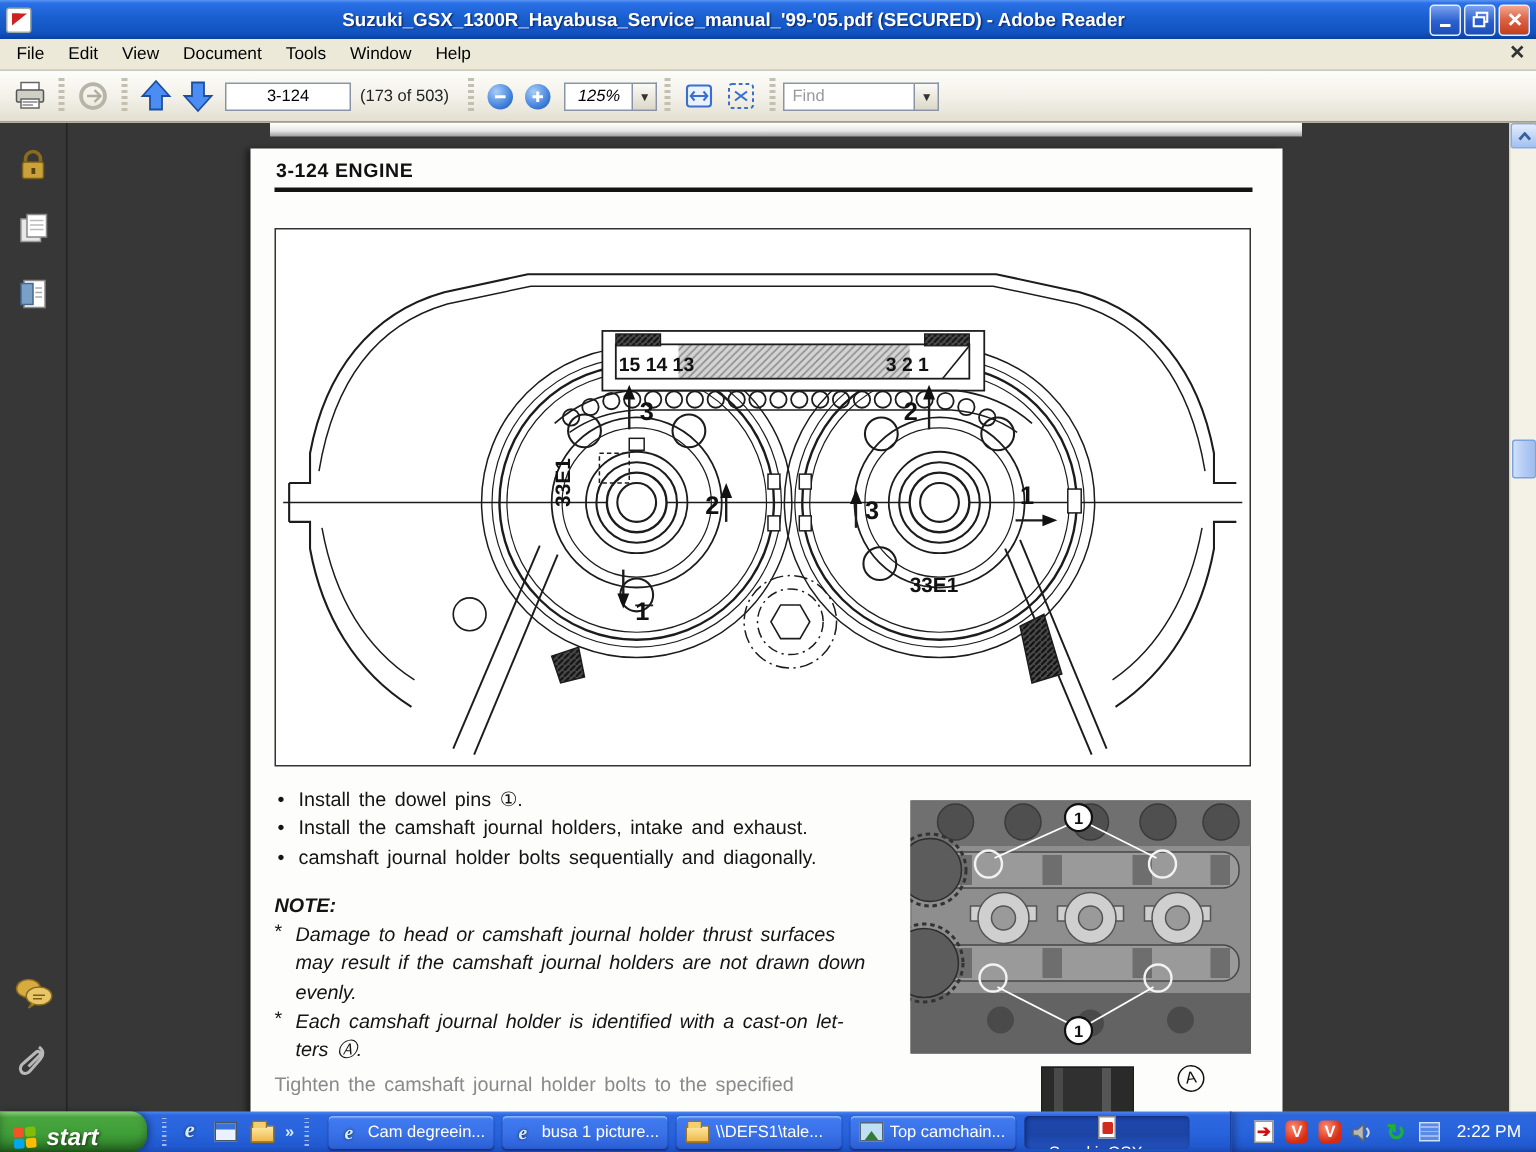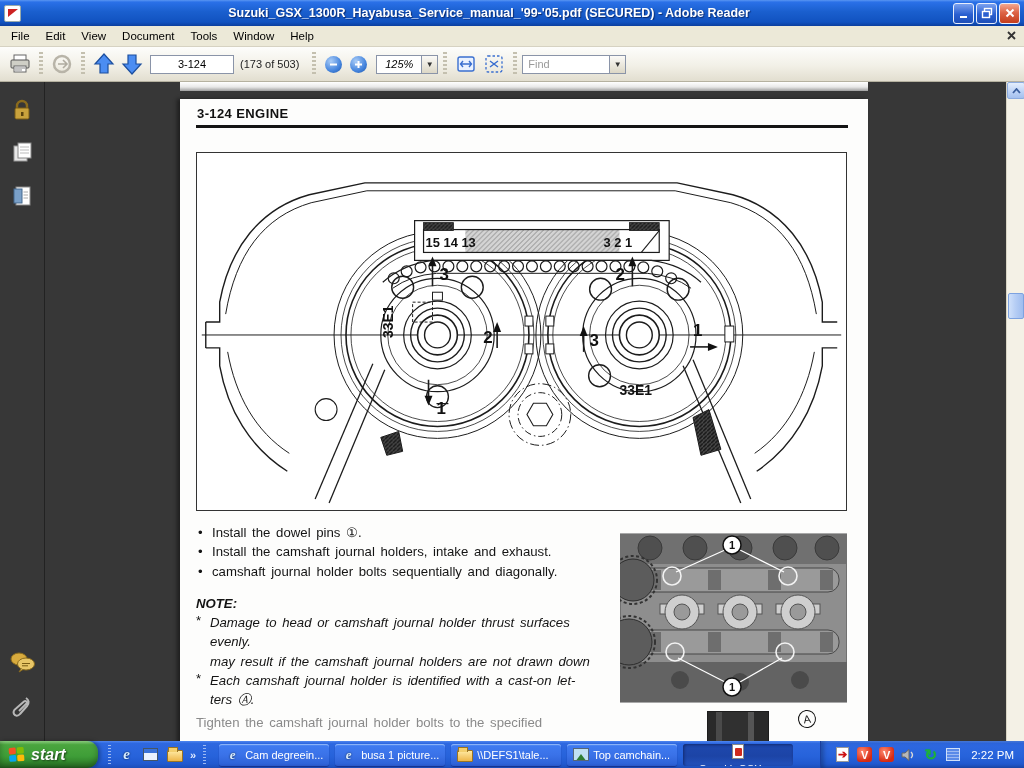--- a/index.html
+++ b/index.html
@@ -50,21 +50,21 @@
 
   
   .sidebar{position:absolute;top:82px;bottom:0;left:0;width:45px;background:#373737;
     border-right:1px solid #222;z-index:10;}
   .side-icon{position:absolute;left:10px;width:24px;height:24px;}
 
   
   .docview{position:absolute;top:82px;bottom:0;left:45px;right:18px;background:#373737;overflow:hidden;}
   .prevpage{position:absolute;left:135px;width:688px;top:0;height:9px;
     background:linear-gradient(180deg,#ffffff 0%,#e8e8e8 55%,#9d9d9d 100%);}
-  .page{position:absolute;left:135px;width:688px;top:17px;bottom:0;background:#fdfdfc;
+  .page{position:absolute;left:122px;width:688px;top:17px;bottom:0;background:#fdfdfc;
     box-shadow:-3px 0 4px rgba(0,0,0,.45);}
   .page-header{position:absolute;left:17px;top:7px;font-size:13px;font-weight:bold;color:#111;letter-spacing:.4px;}
   .header-rule{position:absolute;left:16px;width:652px;top:26px;height:2.5px;background:#141414;}
   .diagram-box{position:absolute;left:16px;top:53px;width:651px;height:359px;border:1.3px solid #333;background:#fff;}
   .diagram-box svg{display:block;width:100%;height:100%;}
 
   .text-col{position:absolute;left:16px;top:424px;width:432px;font-size:13.2px;color:#141414;
     line-height:19.3px;word-spacing:2px;}
   .b{padding-left:16px;position:relative;}
   .b .mk{position:absolute;left:2px;}
@@ -92,21 +92,21 @@
   .sb-thumb{position:absolute;top:211px;left:1px;width:16px;height:26px;border-radius:2px;
     background:linear-gradient(90deg,#cfe0fa,#b4ccf4 50%,#9fbdef);border:1px solid #7da2e0;}
 
   
   .taskbar{position:absolute;bottom:0;left:0;width:1024px;height:27px;z-index:60;
     background:linear-gradient(180deg,#4f86f0 0%,#2e68e0 9%,#2763db 55%,#2159cf 85%,#1c4db8 100%);
     display:flex;align-items:center;}
   .start{height:27px;width:98px;border-radius:0 11px 11px 0;flex:none;
     background:linear-gradient(180deg,#8fd381 0%,#4aa53e 14%,#3f9e38 55%,#2e7f29 92%,#256b21 100%);
     box-shadow:inset 0 -3px 6px rgba(0,0,0,.3),2px 0 4px rgba(0,0,0,.35);
-    display:flex;align-items:center;gap:5px;padding-left:7px;color:#fff;
+    display:flex;align-items:flex-end;gap:5px;padding-left:7px;color:#fff;
     font-weight:bold;font-style:italic;font-size:16px;text-shadow:1px 1px 2px #1c3f17;}
   .ql{display:flex;align-items:center;gap:7px;padding:0 7px 0 10px;flex:none;}
   .ql-grip{width:3px;height:20px;background:repeating-linear-gradient(180deg,#9db9f2 0 1px,rgba(0,0,0,0) 1px 3px);}
   .chev{color:#dfeafe;font-weight:bold;font-size:11px;}
   .tasks{display:flex;gap:6px;margin-left:6px;flex:none;}
   .task{width:110px;height:22px;border-radius:3px;
     background:linear-gradient(180deg,#639af5 0%,#3f7af0 10%,#3a72e8 50%,#2f63d8 90%,#2a58c8 100%);
     box-shadow:inset 0 1px 0 #8ab2f8,0 1px 1px #16318c;
     display:flex;align-items:center;gap:4px;padding:0 5px;color:#fff;font-size:11px;}
   .task.active{background:linear-gradient(180deg,#1e48ae 0%,#1c44a6 55%,#2351bc 100%);
@@ -434,22 +434,22 @@
       <div class="b">
         <span class="mk">•</span>
       </div>
       <div class="cont">camshaft journal holder bolts sequentially and diagonally.</div>
 
       <div class="note-head">NOTE:</div>
       <div class="note-item">
         <span class="mk2">*</span>
         <span>Damage to head or camshaft journal holder thrust surfaces</span>
       </div>
+      <div class="note-item">may result if the camshaft journal holders are not drawn down</div>
       <div class="note-item">evenly.</div>
-      <div class="note-item">may result if the camshaft journal holders are not drawn down</div>
       <div class="note-item">
         <span class="mk2">*</span>
         <span>Each camshaft journal holder is identified with a cast-on let-</span>
       </div>
       <div class="note-item">ters Ⓐ.</div>
       <div class="partial">Tighten the camshaft journal holder bolts to the specified</div>
     </div>
 
     <div class="photo">
       <svg viewBox="0 0 227 173">

